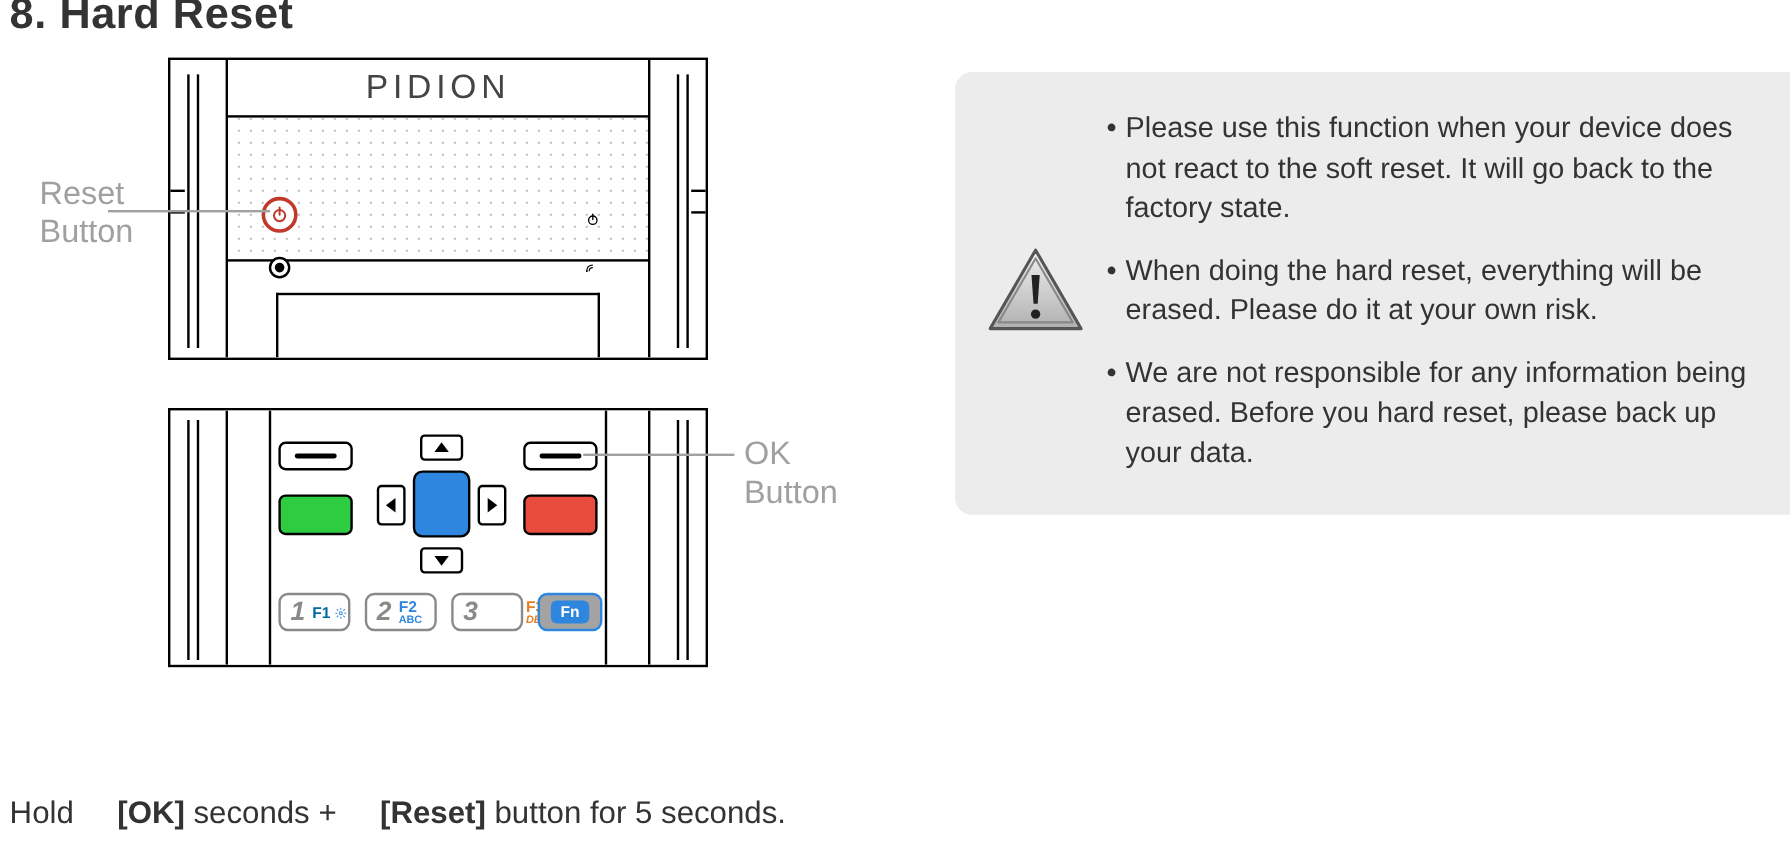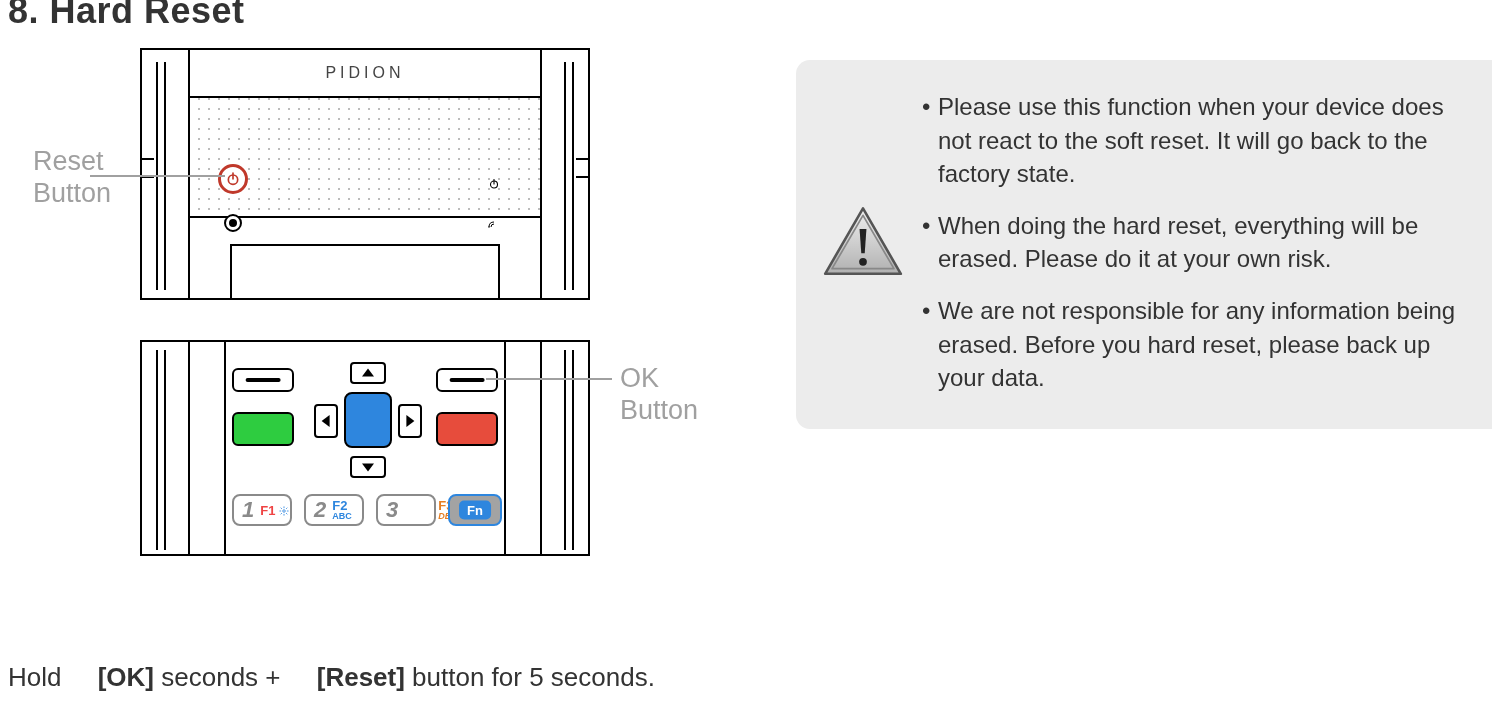--- a/index.html
+++ b/index.html
@@ -64,21 +64,21 @@
     border-right: 2px solid #000;
   }
   .device-top .brand-bar {
     position: absolute;
     left: 0; right: 0; top: 0; height: 48px;
     border-bottom: 2px solid #000;
     display: flex;
     align-items: center;
     justify-content: center;
     font-family: Arial, sans-serif;
-    font-size: 16px;
+    font-size: 28px;
     letter-spacing: 4px;
     color: #444;
   }
   .device-top .dot-panel {
     position: absolute;
     left: 0; right: 0; top: 48px; height: 120px;
     border-bottom: 2px solid #000;
     background-image: radial-gradient(circle, #bcbcbc 1.2px, transparent 1.2px);
     background-size: 10px 10px;
     background-position: 4px 6px;
@@ -236,21 +236,21 @@
     margin-left: 8px;
     font-style: italic;
   }
   .numkey .flabel {
     font-size: 13px; font-weight: 700;
     margin-left: 6px; line-height: 1;
   }
   .numkey .fsub {
     font-size: 9px; display: block;
   }
-  .f1 .flabel { color: #ef4444; }
+  .f1 .flabel { color: #0369a1; }
   .f2 .flabel { color: #2e86de; }
   .f2 .fsub { color: #2e86de; }
   .f3 .flabel { color: #e67e22; margin-left: 40px; }
   .f3 .fsub { color: #e67e22; font-style: italic; }
 
   
   .callout {
     position: absolute;
     font-size: 27px;
     color: #a0a0a0;

